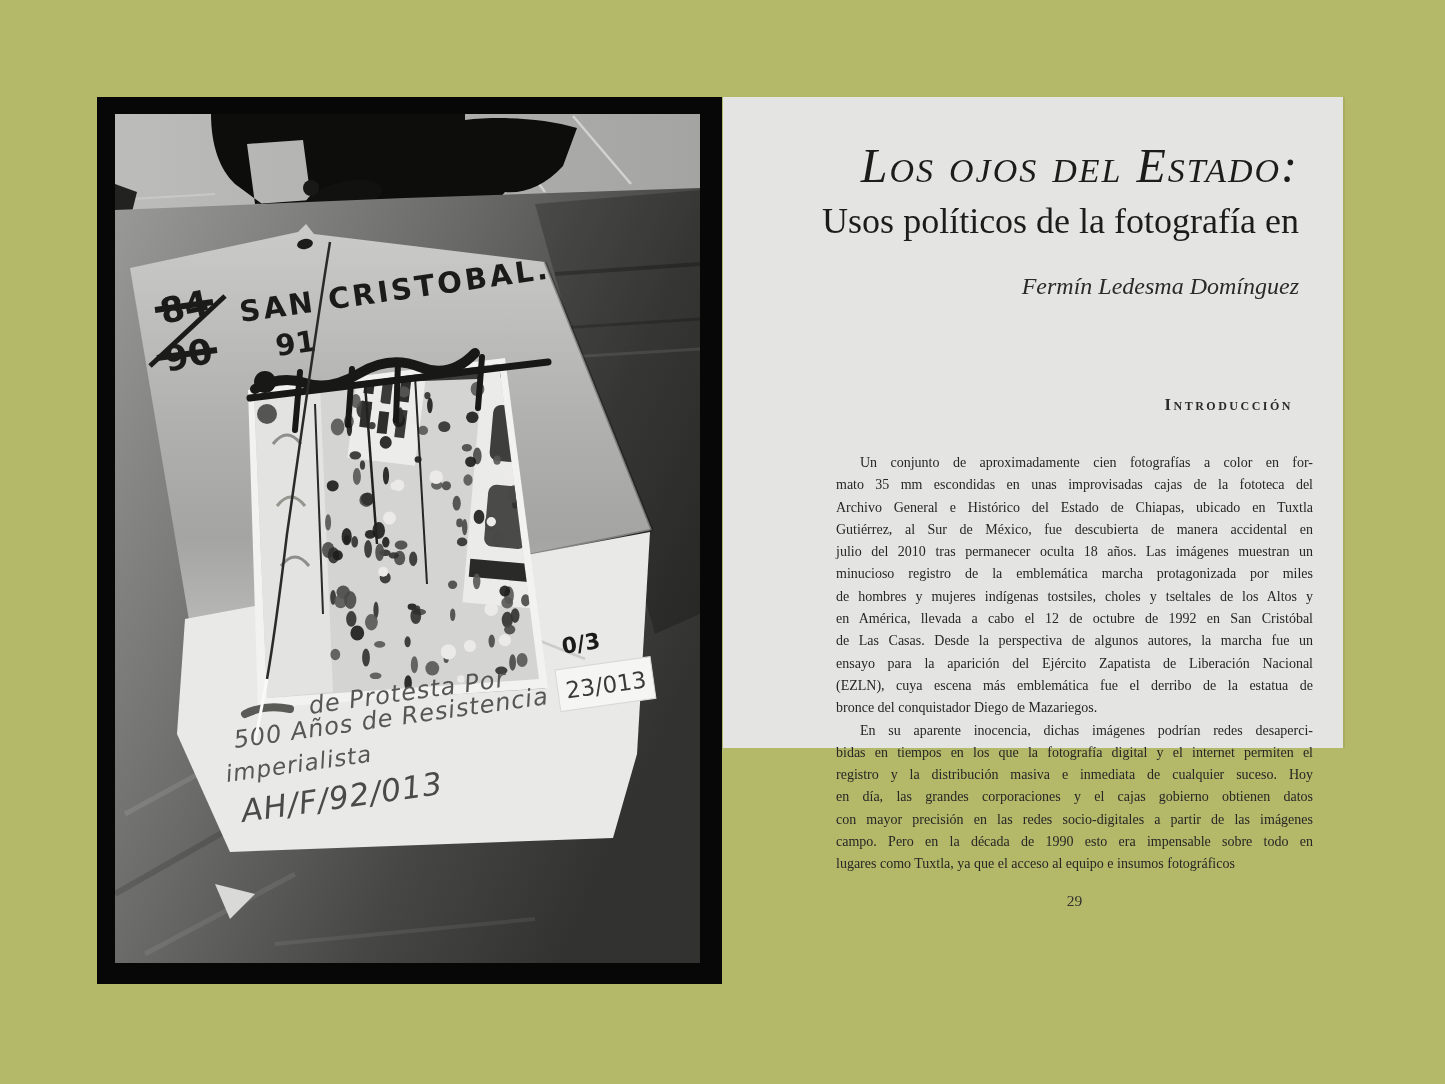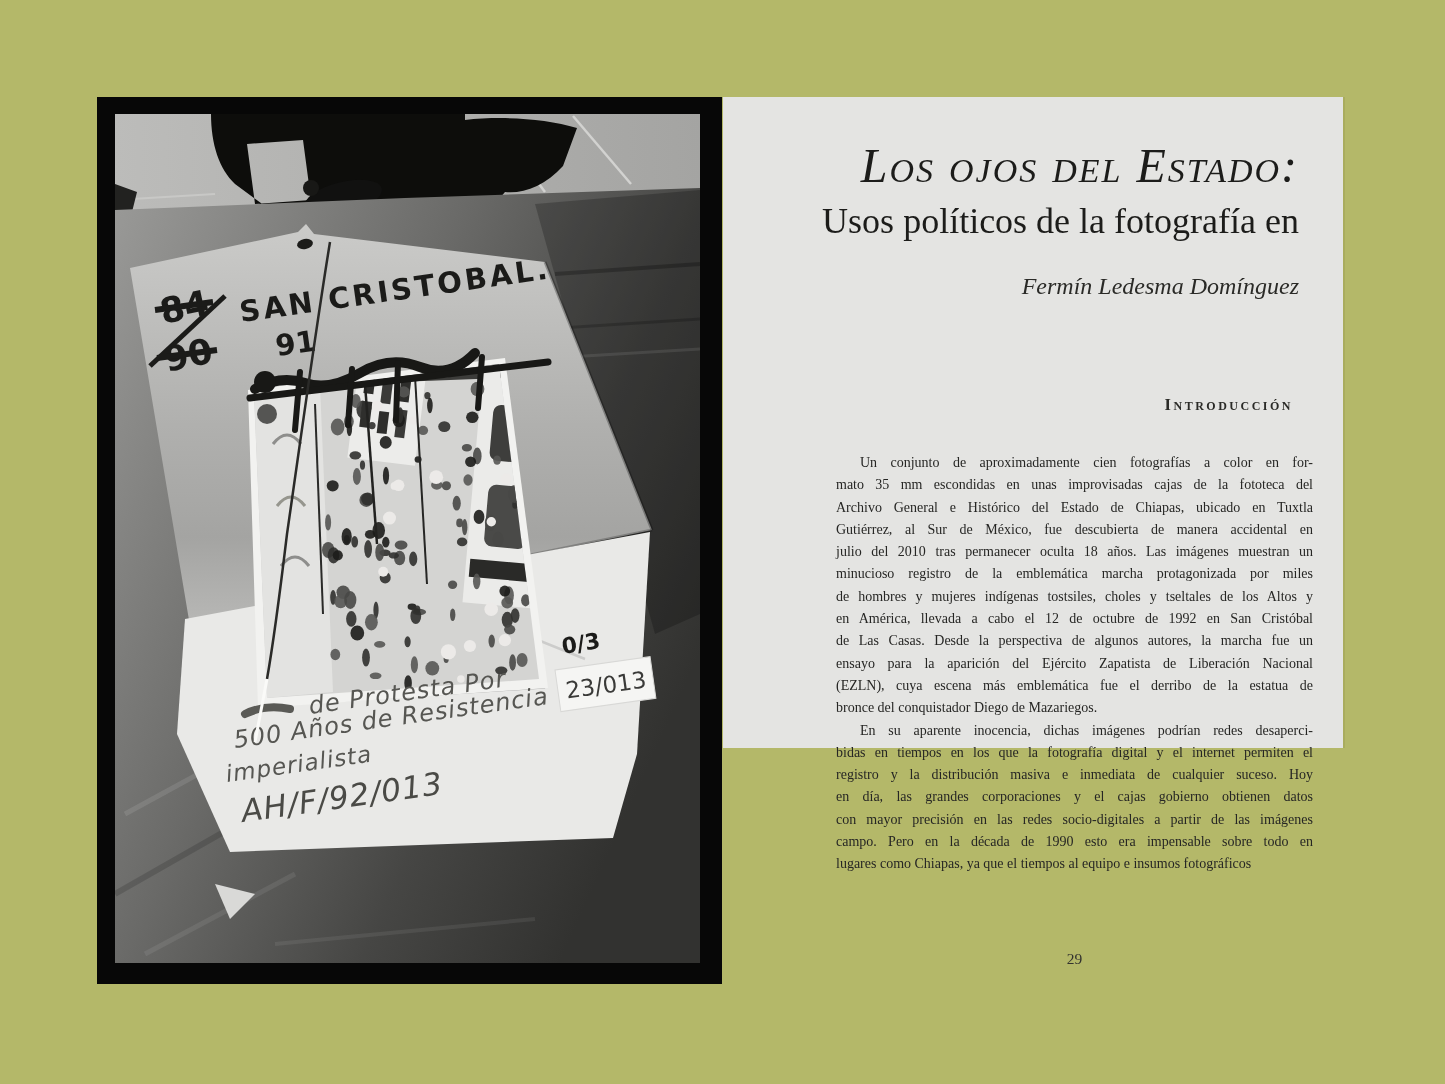--- a/index.html
+++ b/index.html
@@ -38,21 +38,21 @@
     font-weight:600;color:#2b2b28;text-align:center;
   }
   .body-text{
     position:absolute;left:113px;top:341px;width:477px;
     font-size:14px;line-height:22.3px;color:#26262a;color:#262624;margin-top:14px;
   }
   .bl{text-align:justify;text-align-last:justify;white-space:normal;}
   .bl.last{text-align-last:left;}
   .bl.first{text-indent:24px;}
   .pagenum{
-    position:absolute;left:113px;top:853px;width:477px;text-align:center;
+    position:absolute;left:113px;top:795px;width:477px;text-align:center;
     font-size:15.5px;color:#33332f;
   }
   
   .marker{font-family:"DejaVu Sans",sans-serif;font-weight:bold;fill:#1b1b19;}
   .pencil{font-family:"DejaVu Sans",sans-serif;font-style:italic;fill:#565652;letter-spacing:1px;}
   .sticker-text{font-family:"DejaVu Sans",sans-serif;fill:#3a3a38;}
 </style>
 </head>
 <body>
 
@@ -335,17 +335,17 @@
       <div class="bl">de Las Casas. Desde la perspectiva de algunos autores, la marcha fue un</div>
       <div class="bl">ensayo para la aparición del Ejército Zapatista de Liberación Nacional</div>
       <div class="bl">(EZLN), cuya escena más emblemática fue el derribo de la estatua de</div>
       <div class="bl last">bronce del conquistador Diego de Mazariegos.</div>
       <div class="bl first">En su aparente inocencia, dichas imágenes podrían redes desaperci-</div>
       <div class="bl">bidas en tiempos en los que la fotografía digital y el internet permiten el</div>
       <div class="bl">registro y la distribución masiva e inmediata de cualquier suceso. Hoy</div>
       <div class="bl">en día, las grandes corporaciones y el cajas gobierno obtienen datos</div>
       <div class="bl">con mayor precisión en las redes socio-digitales a partir de las imágenes</div>
       <div class="bl">campo. Pero en la década de 1990 esto era impensable sobre todo en</div>
-      <div class="bl last">lugares como Chiapas, ya que el tiempos al equipo e insumos fotográficos</div>
+      <div class="bl last">lugares como Tuxtla, ya que el acceso al equipo e insumos fotográficos</div>
     </div>
 
   <div class="pagenum">29</div>
 </div>
 
 </body></html>

